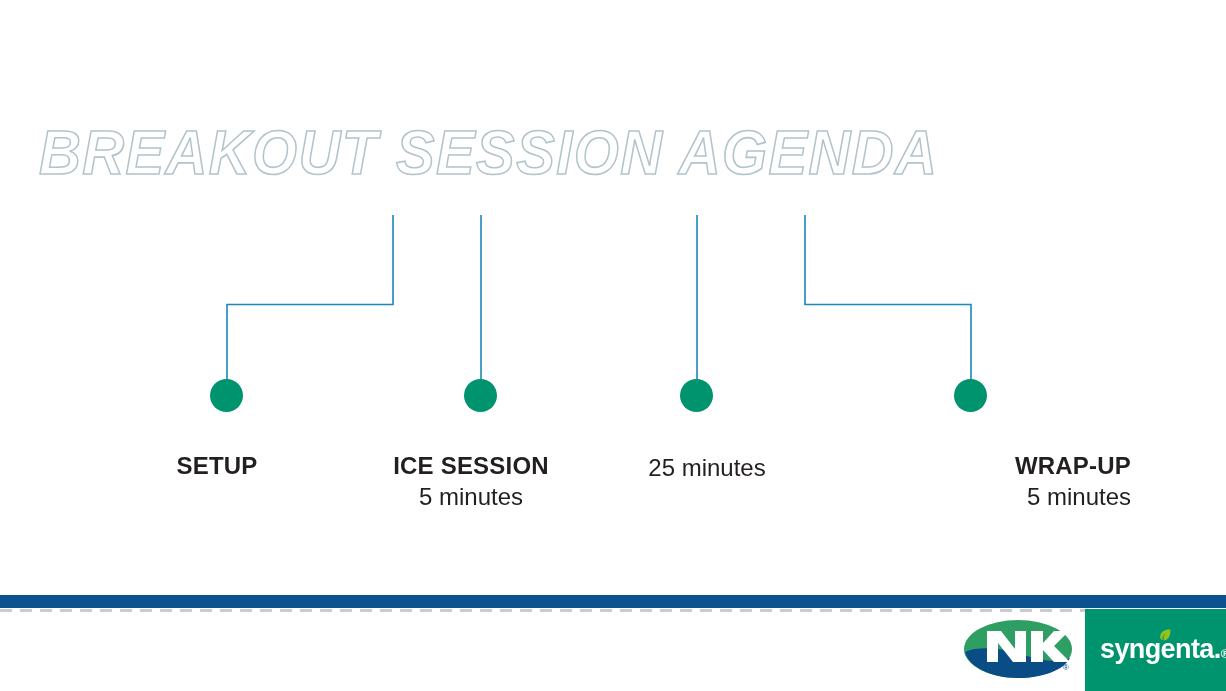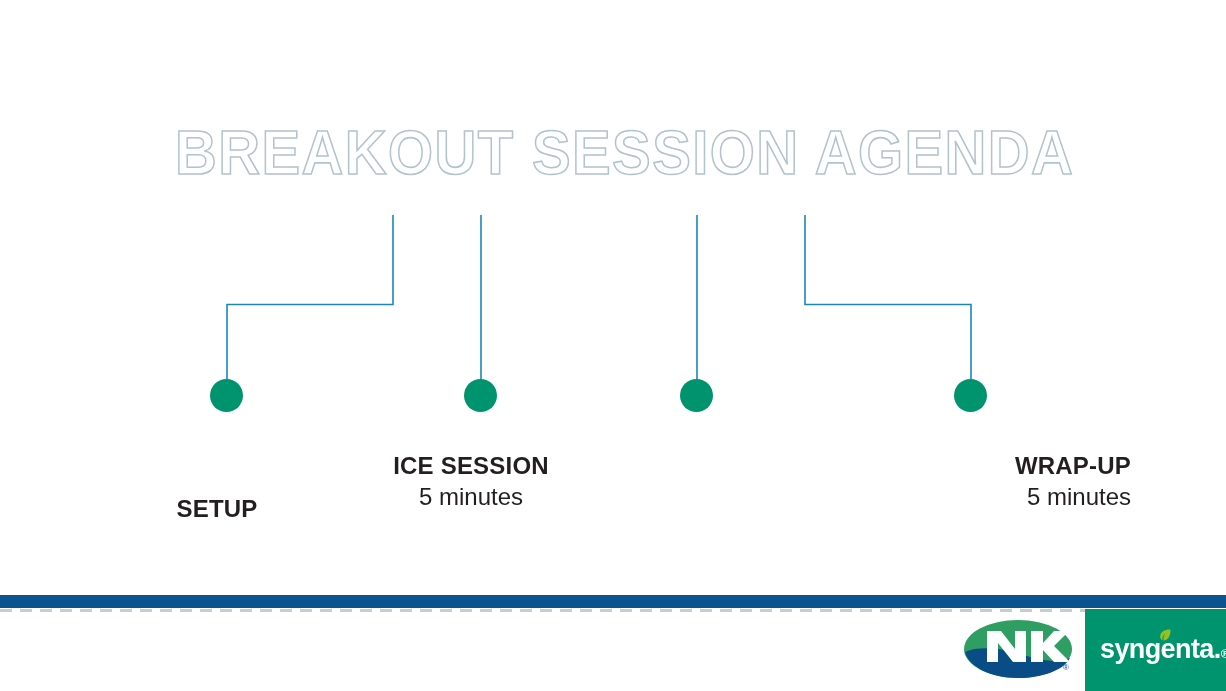--- a/index.html
+++ b/index.html
@@ -18,22 +18,23 @@
     background: #ffffff;
     overflow: hidden;
   }
 
   
   .title-wrap {
     position: absolute;
     left: 0;
     top: 118px;
     width: 1113px;
-    text-align: right;
+    text-align: left;
     pointer-events: none;
+    font-style: italic;
   }
   .title {
     display: inline-block;
     font-family: "Liberation Sans", sans-serif;
     font-weight: 700;
     font-size: 63px;
     line-height: 68px;
     letter-spacing: 1.5px;
     transform: scaleX(0.92);
     transform-origin: center center;
@@ -171,30 +172,31 @@
     <path d="M 697 215 L 697 392" fill="none" stroke="#1b87b8" stroke-width="1.6"></path>
 
     <path d="M 805 215 L 805 304.5 L 971 304.5 L 971 392" fill="none" stroke="#1b87b8" stroke-width="1.6"></path>
   </svg>
 
   <div class="dot" style="left:210px; top:379px;"></div>
   <div class="dot" style="left:464px; top:379px;"></div>
   <div class="dot" style="left:680px; top:379px;"></div>
   <div class="dot" style="left:954px; top:379px;"></div>
 
-  <div class="label-block" style="left:87px; top:451px;margin-top:43px;">
+  <div class="label-block" style="left:87px; top:451px;">
     <div class="label-title">SETUP</div>
   </div>
 
   <div class="label-block" style="left:341px; top:451px;">
     <div class="label-title">ICE SESSION</div>
     <div class="label-sub">5 minutes</div>
   </div>
 
   <div class="label-block" style="left:577px; top:451px;">
+    <div class="label-sub">25 minutes</div>
   </div>
 
   <div class="label-block" style="left:871px; top:451px;text-align:right;">
     <div class="label-title">WRAP-UP</div>
     <div class="label-sub">5 minutes</div>
   </div>
 
   <div class="footer-bar"></div>
   <div class="footer-dash"></div>
   <div class="footer-green"></div>

